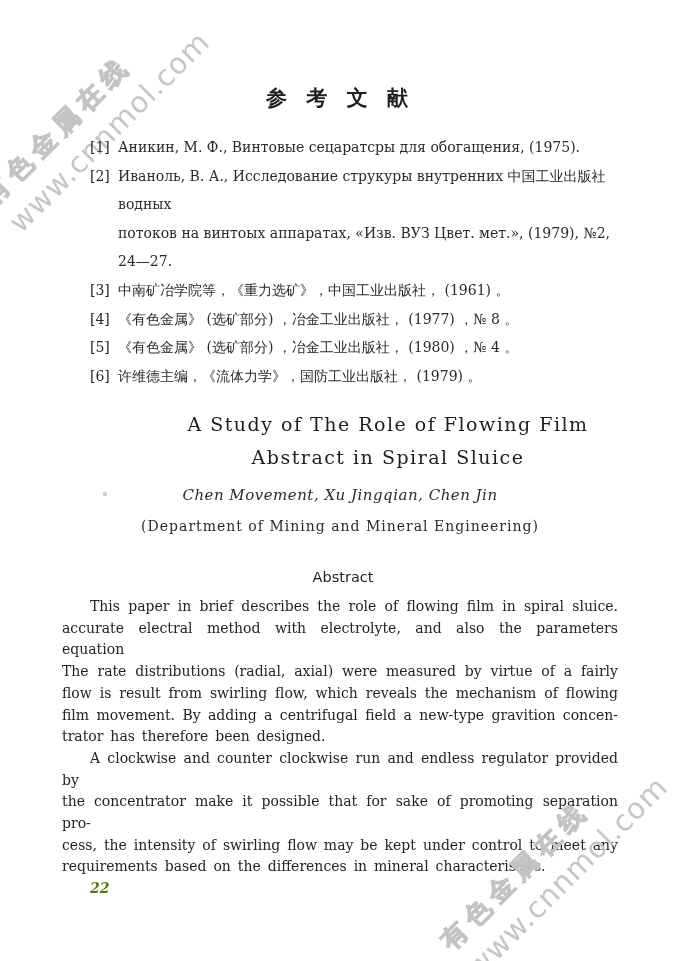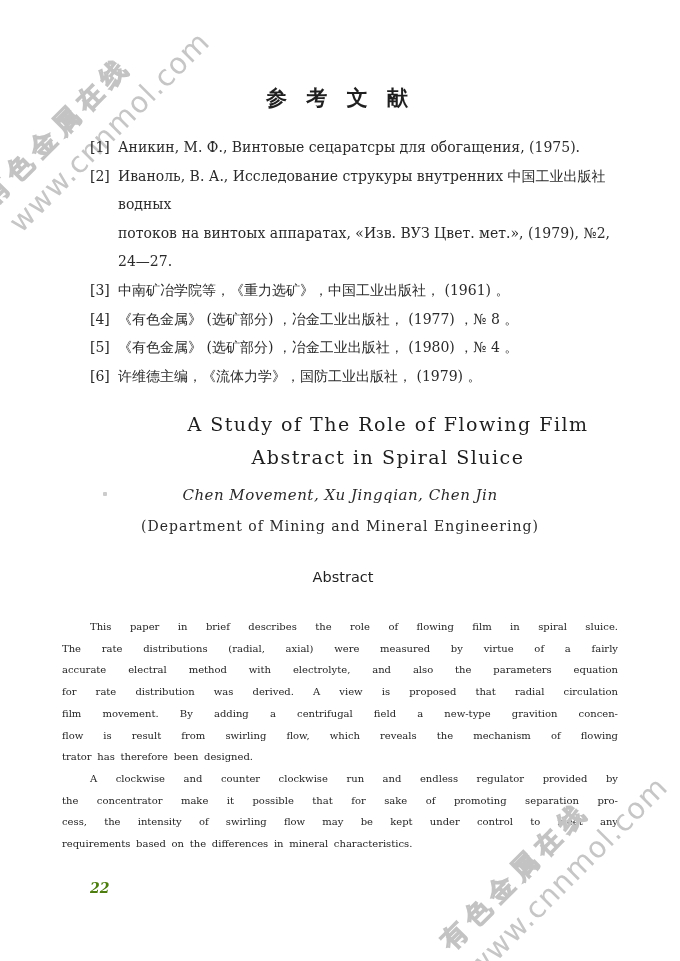--- a/index.html
+++ b/index.html
@@ -58,22 +58,22 @@
     text-align:center; font-size:14px; letter-spacing:1px; color:#2a2a2a;
   }
   .abstract-heading {
     position:absolute; top:566px; left:0; width:100%; margin:3px;
     text-align:center; font-family:"DejaVu Sans", sans-serif;
     font-weight:normal; font-size:14.5px; color:#1f1f1f;
   }
 
   
   .abstract {
-    position:absolute; top:616px; left:62px; width:556px;
-    font-size:10px; line-height:21.7px; color:#242424; word-spacing:2.5px;
+    position:absolute; top:596px; left:62px; width:556px;
+    font-size:14px; line-height:21.7px; color:#242424; word-spacing:2.5px;
   }
   .aline { text-align:justify; text-align-last:justify; }
   .aline.first { text-indent:28px; }
   .aline.last { text-align-last:left; }
 
   .stray-mark {
     position:absolute; left:103px; top:492px; width:4px; height:4px;
     background:#9a9a9a; opacity:0.5; border-radius:1px;
   }
   .page-number {
@@ -142,25 +142,24 @@
   <div class="stray-mark"></div>
 
   <div class="authors">Chen Movement, Xu Jingqian, Chen Jin</div>
   <div class="affiliation">(Department of Mining and Mineral Engineering)</div>
 
   <h3 class="abstract-heading">Abstract</h3>
 
   <div class="abstract">
     <div class="para">
       <div class="aline first">This paper in brief describes the role of flowing film in spiral sluice.</div>
+      <div class="aline">accurate electral method with electrolyte, and also the parameters equation</div>
       <div class="aline">The rate distributions (radial, axial) were measured by virtue of a fairly</div>
-      <div class="aline">accurate electral method with electrolyte, and also the parameters equation</div>
-      <div class="aline">for rate distribution was derived. A view is proposed that radial circulation</div>
+      <div class="aline">flow is result from swirling flow, which reveals the mechanism of flowing</div>
       <div class="aline">film movement. By adding a centrifugal field a new-type gravition concen-</div>
-      <div class="aline">flow is result from swirling flow, which reveals the mechanism of flowing</div>
       <div class="aline last">trator has therefore been designed.</div>
     </div>
     <div class="para">
       <div class="aline first">A clockwise and counter clockwise run and endless regulator provided by</div>
       <div class="aline">the concentrator make it possible that for sake of promoting separation pro-</div>
       <div class="aline">cess, the intensity of swirling flow may be kept under control to meet any</div>
       <div class="aline last">requirements based on the differences in mineral characteristics.</div>
     </div>
   </div>
 

